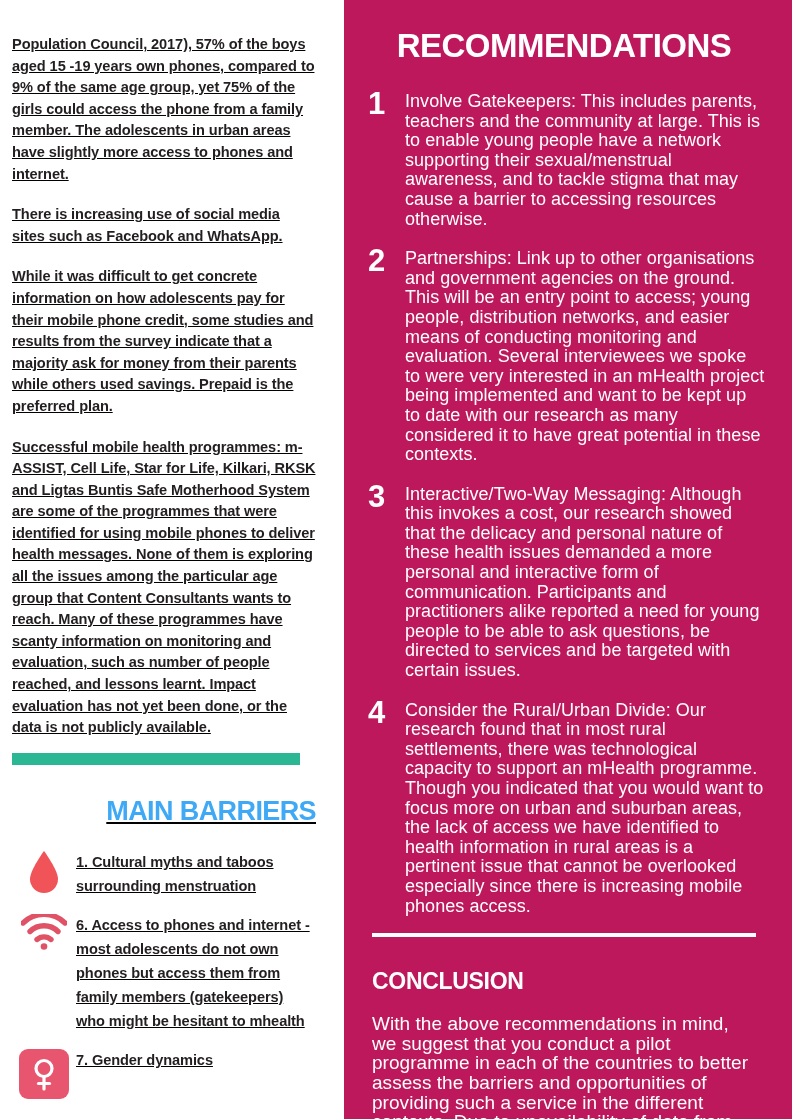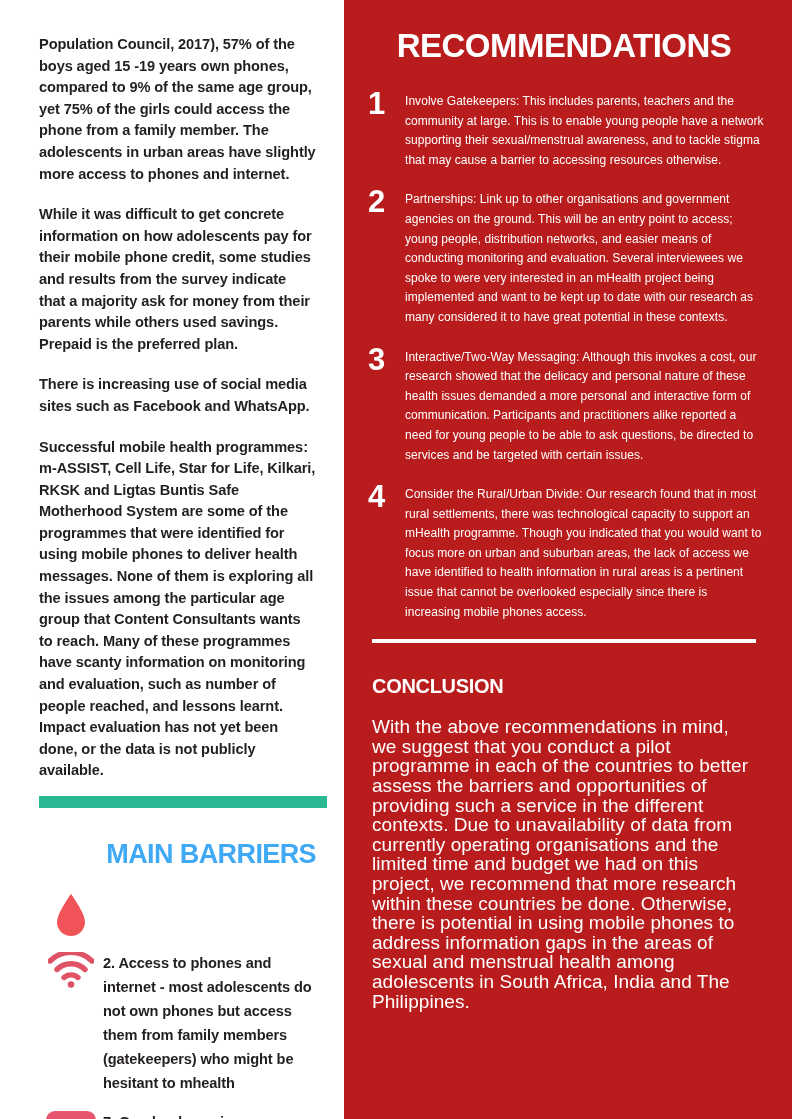--- a/index.html
+++ b/index.html
@@ -22,21 +22,22 @@
     align-items: stretch;
   }
 
   
   .left-col {
     width: 344px;
     height: 1119px;
     background: #ffffff;
     position: relative;
     box-sizing: border-box;
-    padding: 34px 28px 0 39px;
+    padding: 34px 28px 0 12px;
+    text-decoration: underline;
   }
   .body-par {
     font-size: 14.6px;
     line-height: 21.6px;
     color: #231f20;
     font-weight: 700;
     margin: 0 0 19px 0;
     letter-spacing: -0.1px;
   }
   .body-par:last-of-type { margin-bottom: 1px; }
@@ -106,21 +107,21 @@
     display: flex;
     align-items: center;
     justify-content: center;
   }
   .icon-gender svg { display: block; }
 
   
   .right-col {
     width: 448px;
     height: 1119px;
-    background: #b91c1c;
+    background: #be185d;
     box-sizing: border-box;
     padding: 0 27px 0 19px;
     position: relative;
   }
   .rec-title {
     color: #ffffff;
     font-size: 33px;
     font-weight: 800;
     letter-spacing: -0.5px;
     text-align: center;
@@ -142,36 +143,36 @@
     font-size: 31px;
     font-weight: 800;
     line-height: 30px;
     width: 42px;
     min-width: 42px;
     padding-left: 5px;
     box-sizing: border-box;
   }
   .rec-text {
     color: #ffffff;
-    font-size: 12px;
+    font-size: 18px;
     line-height: 19.6px;
     font-weight: 400;
     letter-spacing: 0.05px;
     padding-top: 3px;
   }
 
   .white-rule {
     height: 4px;
     background: #ffffff;
     margin: 12px 9px 0 9px;
   }
 
   .concl-title {
     color: #ffffff;
-    font-size: 20px;
+    font-size: 23px;
     font-weight: 800;
     letter-spacing: -0.3px;
     margin: 33px 0 0 9px;
     line-height: 1;
   }
   .concl-text {
     color: #ffffff;
     font-size: 19px;
     line-height: 19.6px;
     font-weight: 400;
@@ -180,52 +181,53 @@
   }
 </style>
 </head>
 <body>
 
 <div class="page">
 
   <div class="left-col">
 
     <p class="body-par">Population Council, 2017), 57% of the boys aged 15 -19 years own phones, compared to 9% of the same age group, yet 75% of the girls could access the phone from a family member. The adolescents in urban areas have slightly more access to phones and internet.</p>
+    <p class="body-par">There is increasing use of social media sites such as Facebook and WhatsApp.</p>
     <p class="body-par">While it was difficult to get concrete information on how adolescents pay for their mobile phone credit, some studies and results from the survey indicate that a majority ask for money from their parents while others used savings. Prepaid is the preferred plan.</p>
-    <p class="body-par">There is increasing use of social media sites such as Facebook and WhatsApp.</p>
     <p class="body-par">Successful mobile health programmes: m-ASSIST, Cell Life, Star for Life, Kilkari, RKSK and Ligtas Buntis Safe Motherhood System are some of the programmes that were identified for using mobile phones to deliver health messages. None of them is exploring all the issues among the particular age group that Content Consultants wants to reach. Many of these programmes have scanty information on monitoring and evaluation, such as number of people reached, and lessons learnt. Impact evaluation has not yet been done, or the data is not publicly available.</p>
 
     <div class="green-rule"></div>
 
     <h2 class="barriers-title">MAIN BARRIERS</h2>
 
     <ul class="barrier-list">
 
       <li class="barrier-item">
         <span class="barrier-icon">
           <span class="icon-drop">
             <svg width="30" height="42" viewBox="0 0 30 42">
               <path d="M15 0 C15 0 29 19 29 28 A14 14 0 0 1 1 28 C1 19 15 0 15 0 Z" fill="#f05358"></path>
             </svg>
           </span>
         </span>
+        <span class="barrier-text">1. Cultural myths and taboos surrounding menstruation</span>
       </li>
 
       <li class="barrier-item">
         <span class="barrier-icon">
           <span class="icon-wifi">
             <svg width="46" height="36" viewBox="0 0 46 36">
               <path d="M2 9 A30 30 0 0 1 44 9" stroke="#e05265" stroke-width="5.4" fill="none" stroke-linecap="round"></path>
               <path d="M9 17.5 A20 20 0 0 1 37 17.5" stroke="#e05265" stroke-width="5.4" fill="none" stroke-linecap="round"></path>
               <path d="M16 25.5 A10.5 10.5 0 0 1 30 25.5" stroke="#e05265" stroke-width="5.4" fill="none" stroke-linecap="round"></path>
               <circle cx="23" cy="32.5" r="3.3" fill="#e05265"></circle>
             </svg>
           </span>
         </span>
-        <span class="barrier-text">2. Access to phones and internet - most adolescents do not own phones but access them from family members (gatekeepers) who might be hesitant to mhealth</span>
+        <span class="barrier-text">6. Access to phones and internet - most adolescents do not own phones but access them from family members (gatekeepers) who might be hesitant to mhealth</span>
       </li>
 
       <li class="barrier-item">
         <span class="barrier-icon">
           <span class="icon-gender">
             <svg width="28" height="34" viewBox="0 0 28 34">
               <circle cx="14" cy="11.5" r="8" stroke="#ffffff" stroke-width="3.2" fill="none"></circle>
               <line x1="14" y1="19.5" x2="14" y2="32" stroke="#ffffff" stroke-width="3.2" stroke-linecap="round"></line>
               <line x1="8.5" y1="26.5" x2="19.5" y2="26.5" stroke="#ffffff" stroke-width="3.2" stroke-linecap="round"></line>
             </svg>

